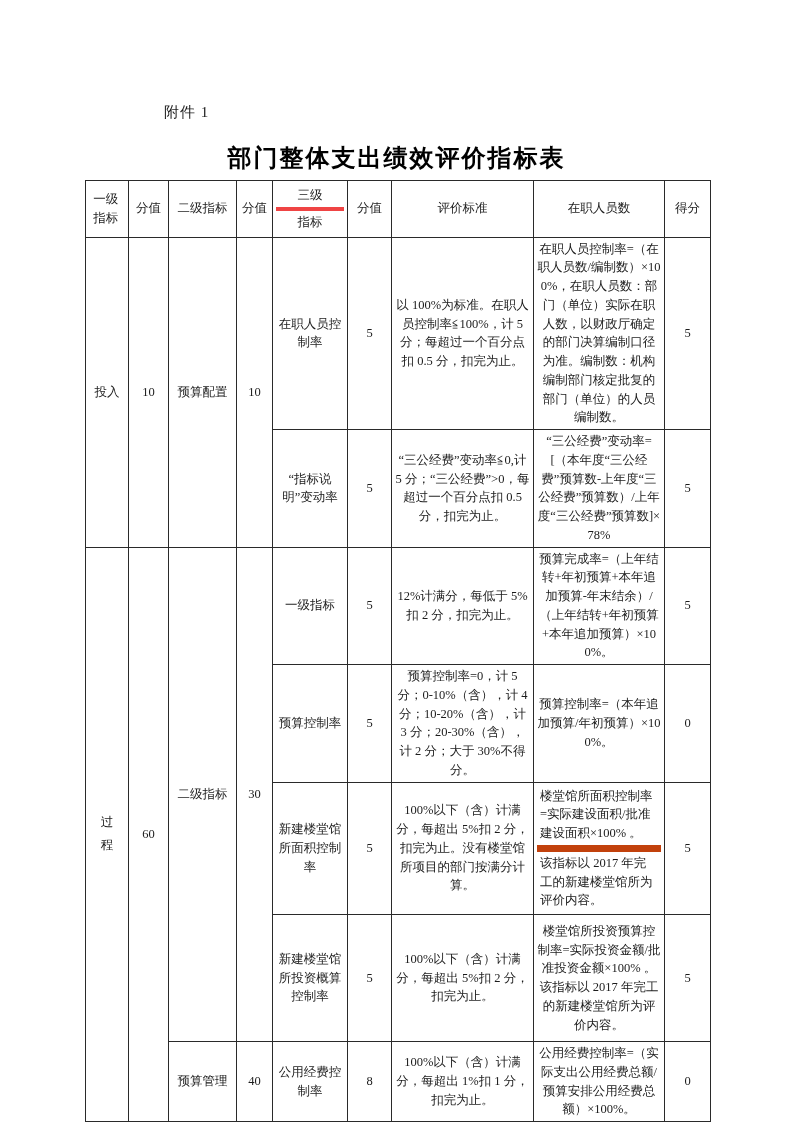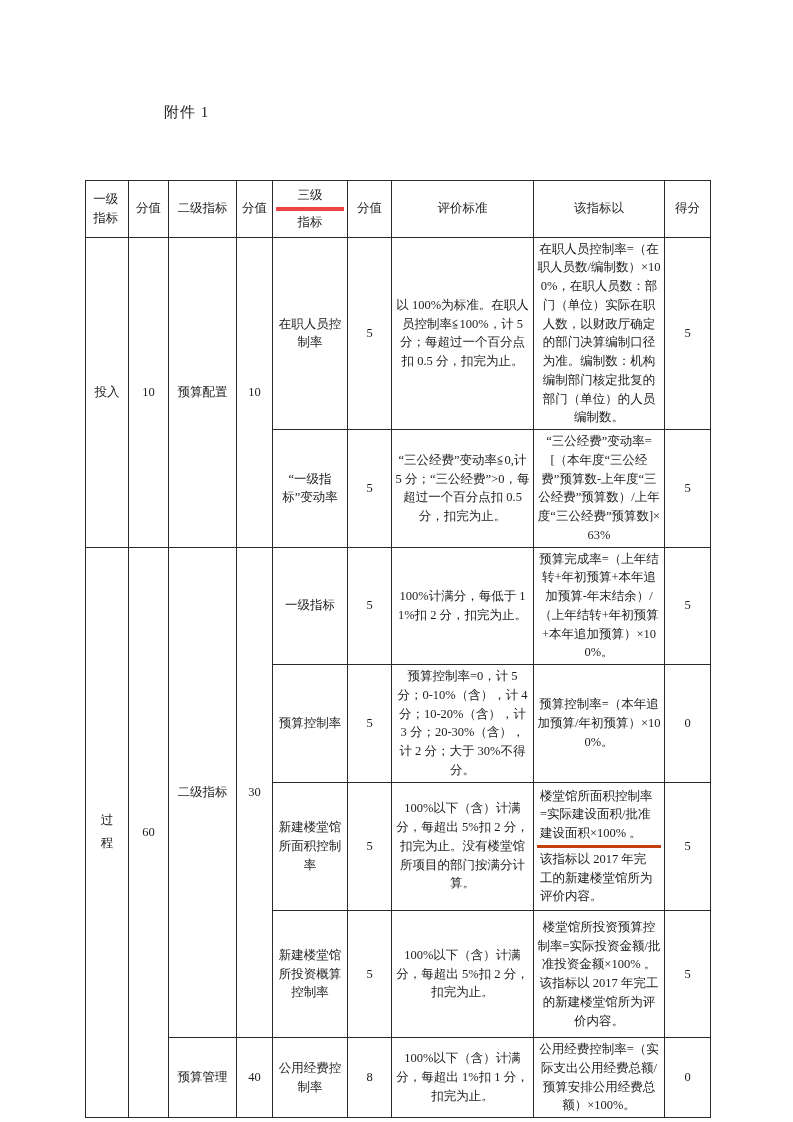--- a/index.html
+++ b/index.html
@@ -44,37 +44,38 @@
   .vert { width:1.2em; margin:0 auto; line-height:1.9; }
   
   td.split { padding:0; }
   .split-top {
     border-bottom:4px solid #ef4444;
     padding:3px 0 2px 0; text-align:center;
   }
   .split-bottom { padding:2px 0 3px 0; text-align:center; }
   
   td.divided { padding:0; vertical-align:middle; }
-  .divided-top { border-bottom:3px solid #c2410c; padding:2px 3px; }
+  .divided-top { border-bottom:7px solid #c2410c; padding:2px 3px; }
   .divided-bottom { padding:2px 3px; }
   tr.h-header { height:46px; }
   tr.h-r1 { height:150px; }
   tr.h-r2 { height:104px; }
   tr.h-r3 { height:98px; }
   tr.h-r4 { height:110px; }
   tr.h-r5 { height:107px; }
   tr.h-r6 { height:127px; }
   tr.h-r7 { height:80px; }
 </style>
 </head>
 <body>
 
 <div class="page">
 
   <div class="attachment">附件 1</div>
+  <div class="doc-title">部门整体支出绩效评价指标表</div>
 
   <table class="main">
     <colgroup>
       <col style="width:43px">
         <col style="width:40px">
         <col style="width:68px">
       <col style="width:36px">
         <col style="width:75px">
         <col style="width:44px">
       <col style="width:142px">
@@ -89,54 +90,54 @@
           </td>
       <td class="c">分值</td>
       <td class="c">二级指标</td>
       <td class="c">分值</td>
       <td class="split">
         <div class="split-top">三级</div>
         <div class="split-bottom">指标</div>
       </td>
       <td class="c">分值</td>
       <td class="c">评价标准</td>
-      <td class="c">该指标以</td>
+      <td class="c">在职人员数</td>
       <td class="c">得分</td>
     </tr>
 
     <tr class="h-r1">
       <td class="c" rowspan="2">投入</td>
       <td class="num" rowspan="2">10</td>
       <td class="c" rowspan="2">预算配置</td>
       <td class="num" rowspan="2">10</td>
       <td class="c">在职人员控制率</td>
       <td class="num">5</td>
       <td class="l">以 100%为标准。在职人员控制率≦100%，计 5 分；每超过一个百分点扣 0.5 分，扣完为止。</td>
       <td class="l">在职人员控制率=（在职人员数/编制数）×100%，在职人员数：部门（单位）实际在职人数，以财政厅确定的部门决算编制口径为准。编制数：机构编制部门核定批复的部门（单位）的人员编制数。</td>
       <td class="num">5</td>
     </tr>
 
     <tr class="h-r2">
-      <td class="c">“一级指标”变动率</td>
+      <td class="c">“指标说明”变动率</td>
       <td class="num">5</td>
       <td class="l">“三公经费”变动率≦0,计 5 分；“三公经费”&gt;0，每超过一个百分点扣 0.5 分，扣完为止。</td>
-      <td class="l">“三公经费”变动率=[（本年度“三公经费”预算数-上年度“三公经费”预算数）/上年度“三公经费”预算数]×63%</td>
+      <td class="l">“三公经费”变动率=[（本年度“三公经费”预算数-上年度“三公经费”预算数）/上年度“三公经费”预算数]×78%</td>
       <td class="num">5</td>
     </tr>
 
     <tr class="h-r3">
       <td class="c" rowspan="5">
             <div class="vert">过程</div>
           </td>
       <td class="num" rowspan="5">60</td>
       <td class="c" rowspan="4">二级指标</td>
       <td class="num" rowspan="4">30</td>
       <td class="c">一级指标</td>
       <td class="num">5</td>
-      <td class="l">100%计满分，每低于 11%扣 2 分，扣完为止。</td>
+      <td class="l">12%计满分，每低于 5%扣 2 分，扣完为止。</td>
       <td class="l">预算完成率=（上年结转+年初预算+本年追加预算-年末结余）/（上年结转+年初预算+本年追加预算）×100%。</td>
       <td class="num">5</td>
     </tr>
 
     <tr class="h-r4">
       <td class="c">预算控制率</td>
       <td class="num">5</td>
       <td class="l">预算控制率=0，计 5 分；0-10%（含），计 4 分；10-20%（含），计 3 分；20-30%（含），计 2 分；大于 30%不得分。</td>
       <td class="l">预算控制率=（本年追加预算/年初预算）×100%。</td>
       <td class="num">0</td>

